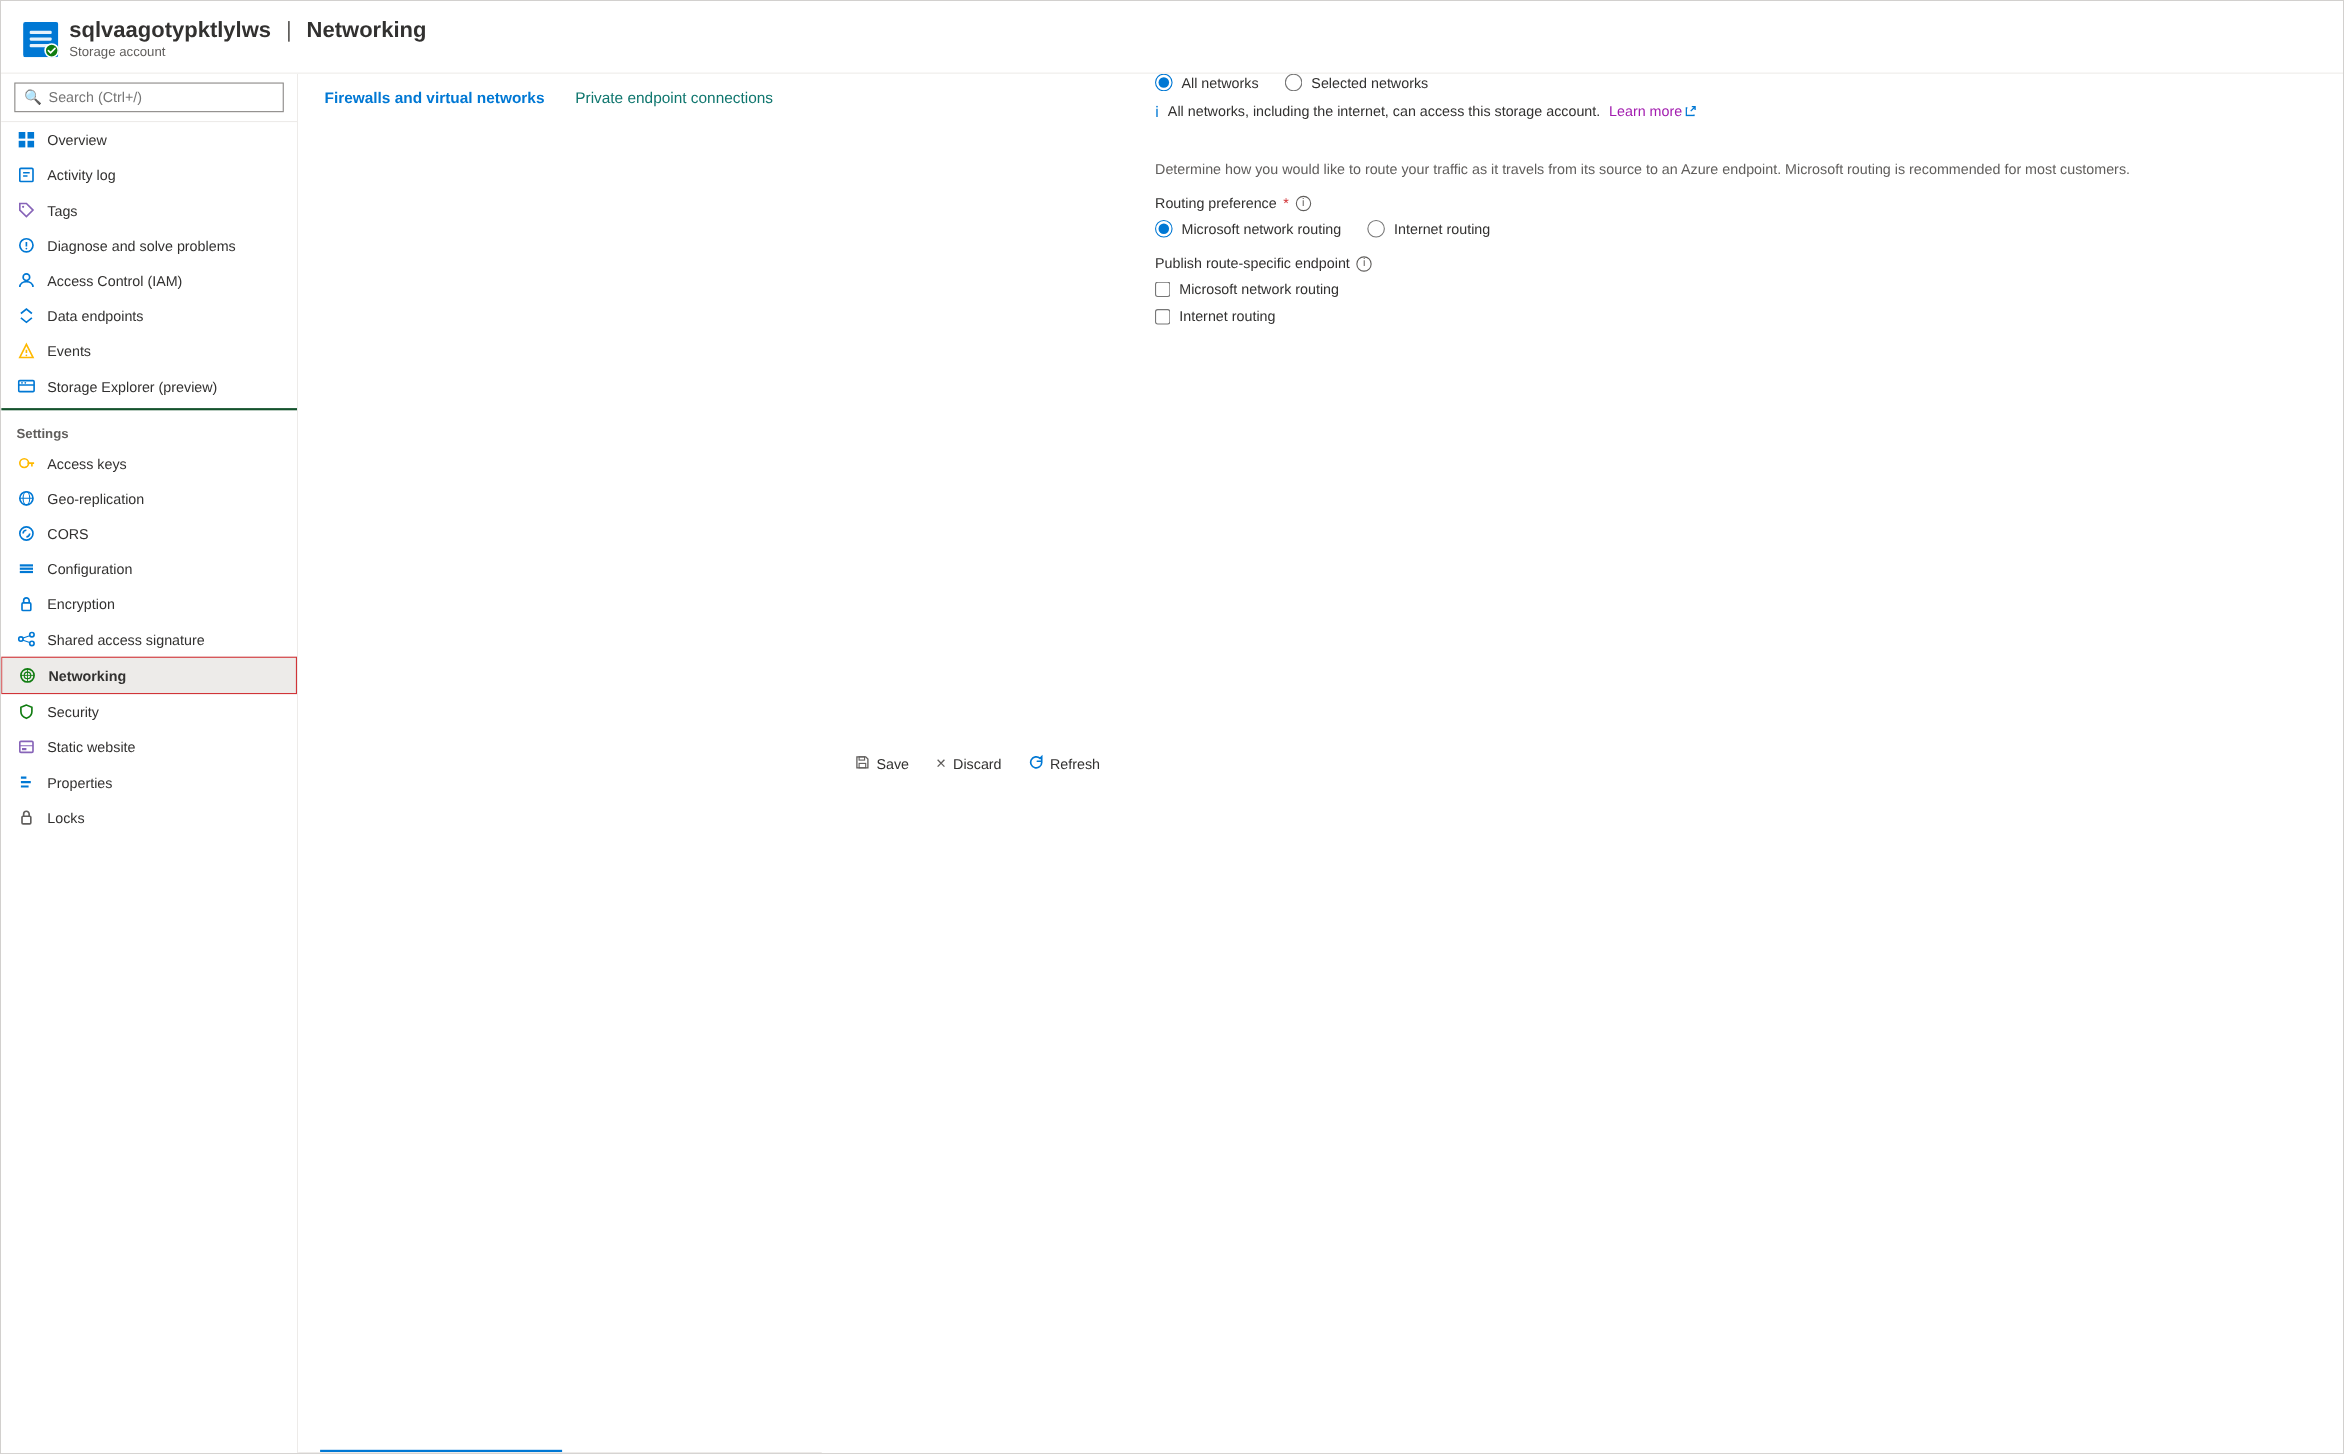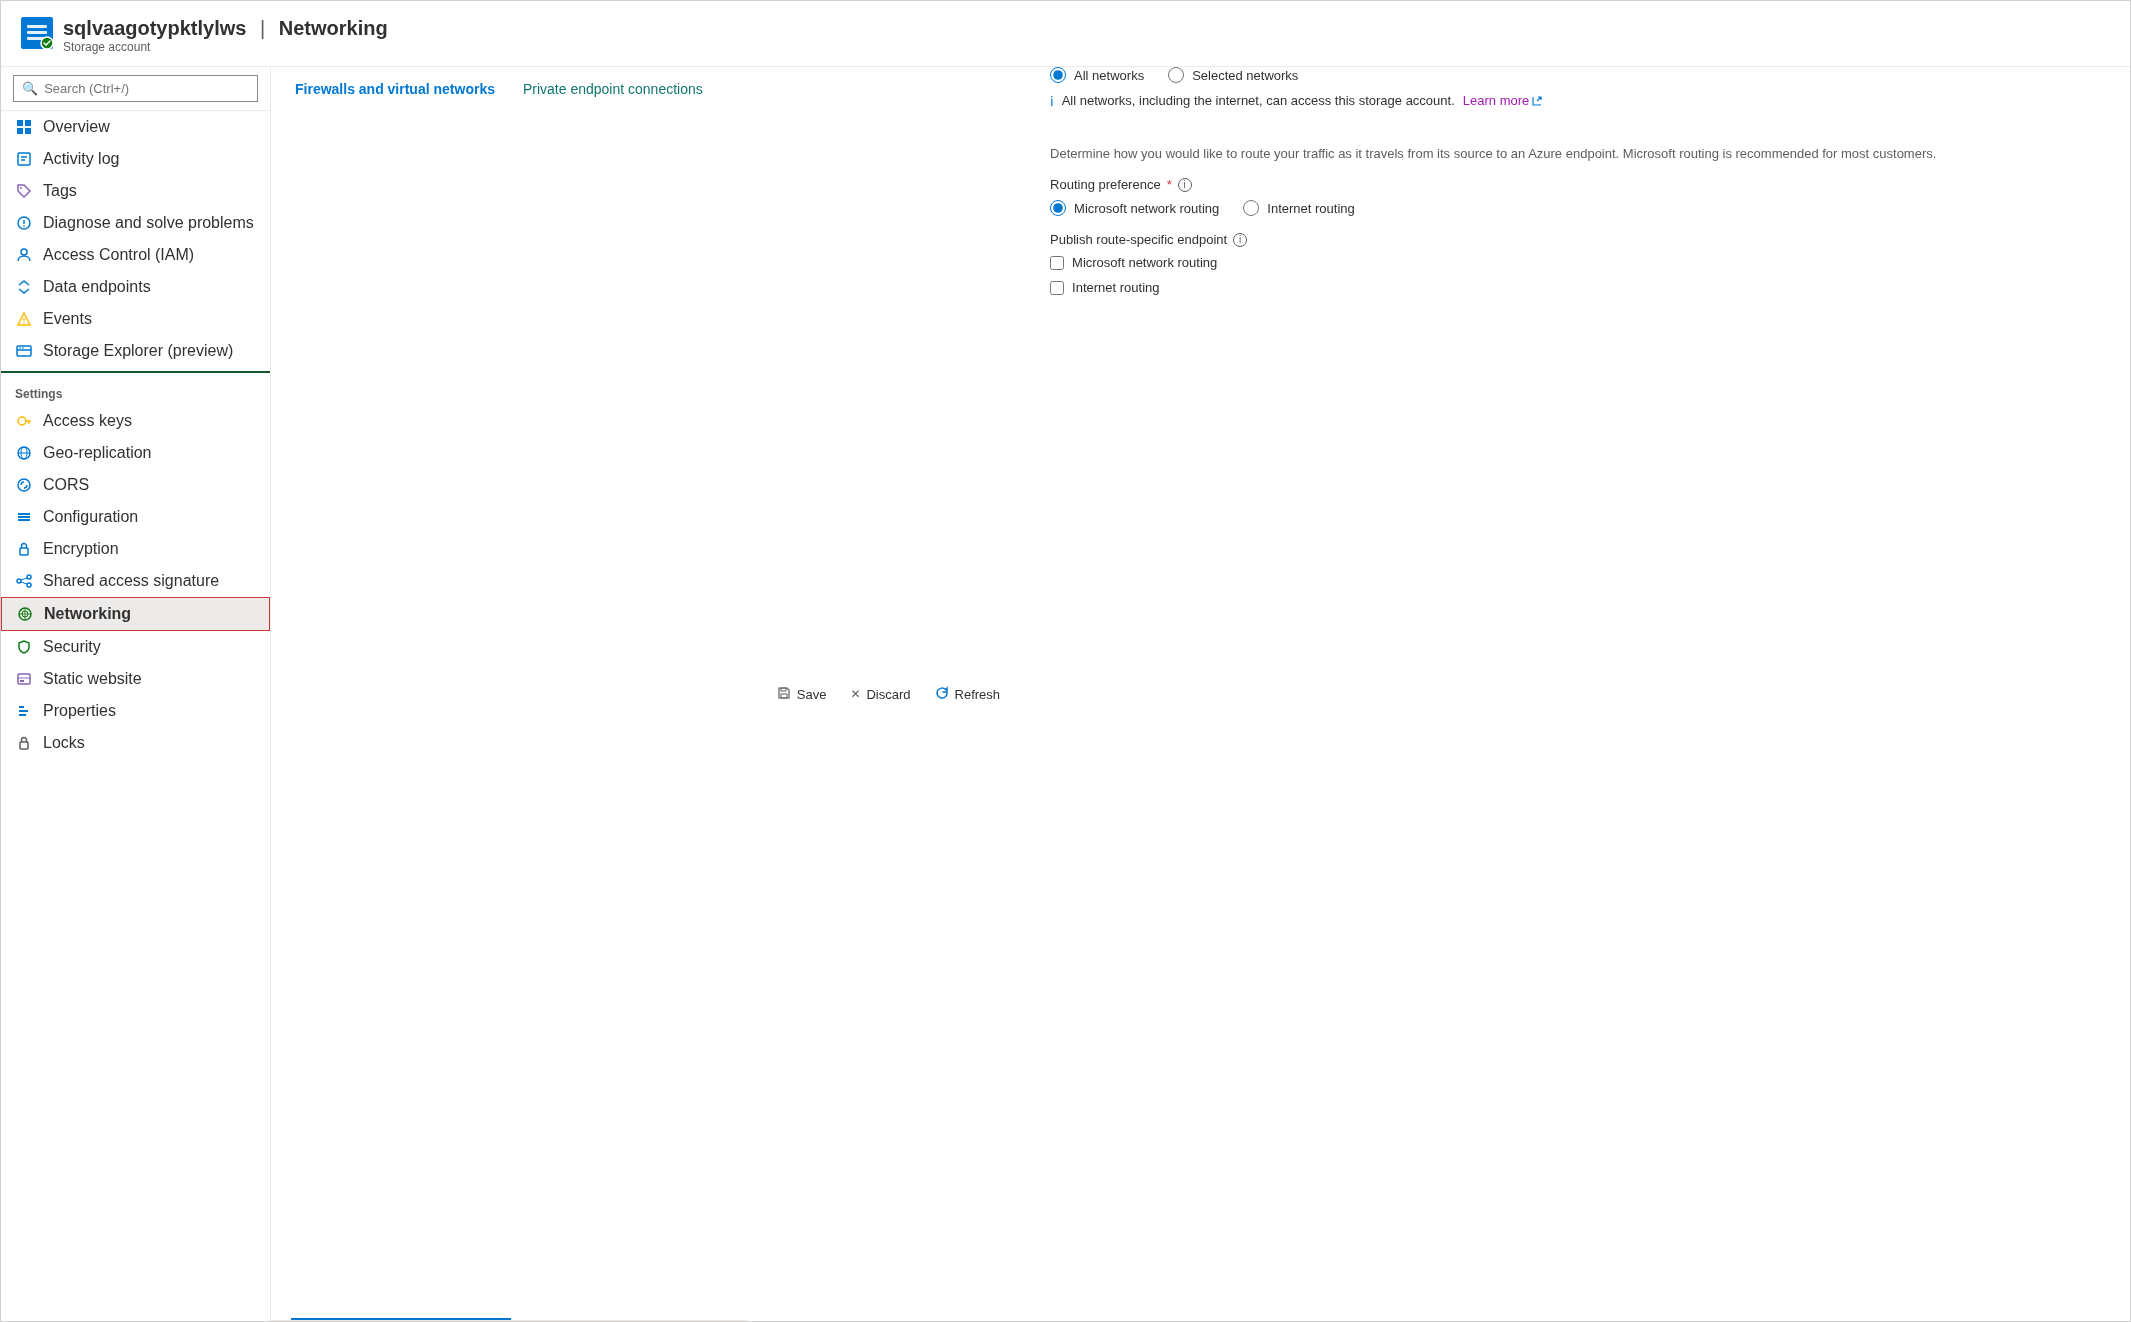--- a/index.html
+++ b/index.html
@@ -1,41 +1,41 @@
 <!DOCTYPE html>
 <html><head>
   <meta charset="utf-8">
   <style>
     * { box-sizing: border-box; margin: 0; padding: 0; }
     body { font-family: 'Segoe UI', Arial, sans-serif; font-size: 13px; color: #323130; background: #f3f2f1; display: flex; height: 100vh; overflow: hidden; }
 
     .main-container { display: flex; flex-direction: column; width: 100%; height: 100%; background: #fff; border: 1px solid #d2d0ce; }
 
     
-    .page-header { display: flex; padding: 16px 20px 12px 20px; border-bottom: 1px solid #edebe9; background: #fff; }
+    .page-header { display: flex; align-items: center; padding: 16px 20px 12px 20px; border-bottom: 1px solid #edebe9; background: #fff; }
     .header-icon { width: 32px; height: 32px; margin-right: 10px; flex-shrink: 0; }
     .header-title-group { display: flex; flex-direction: column; }
     .header-title { font-size: 20px; font-weight: 600; color: #323130; }
     .header-subtitle { font-size: 12px; color: #605e5c; }
 
     
     .body-layout { display: flex; flex: 1; overflow: hidden; }
 
     
     .sidebar { width: 270px; min-width: 270px; background: #fff; border-right: 1px solid #edebe9; display: flex; flex-direction: column; overflow-y: auto; }
     .search-box { padding: 8px 12px; border-bottom: 1px solid #edebe9; }
     .search-input-wrapper { display: flex; align-items: center; border: 1px solid #8a8886; padding: 5px 8px; background: #fff; }
     .search-input-wrapper input { border: none; outline: none; font-size: 13px; width: 100%; color: #323130; }
     .search-icon { color: #605e5c; margin-right: 6px; font-size: 13px; }
 
     .sidebar-nav { flex: 1; overflow-y: auto; padding-bottom: 20px; }
     .nav-item { display: flex; align-items: center; padding: 7px 14px; cursor: pointer; color: #323130; text-decoration: none; }
     .nav-item.active { background: #edebe9; font-weight: 600; border: 1px solid #d13438; }
     .nav-item .nav-icon { width: 18px; height: 18px; margin-right: 10px; flex-shrink: 0; display: flex; align-items: center; justify-content: center; font-size: 14px; }
-    .nav-item .nav-label { font-size: 16px; text-align: center; }
+    .nav-item .nav-label { font-size: 13px; text-align: center; }
 
     .nav-section-header { padding: 14px 14px 4px 14px; font-size: 12px; font-weight: 600; color: #605e5c; text-transform: none; border-top: 2px solid #14532d; margin-top: 4px; }
 
     
     .main-content { flex: 1; overflow-y: auto; background: #fff; display: flex; }
 
     
     .tab-bar { display: flex; border-bottom: 1px solid #edebe9; padding: 0 20px; background: #fff; }
     .tab-item { padding: 14px 16px 12px 4px; cursor: pointer; color: #0f766e; font-size: 14px; margin-right: 8px; border-bottom: 2px solid transparent; }
     .tab-item.active { color: #0078d4; border-bottom: 2px solid #0078d4; font-weight: 600; }

